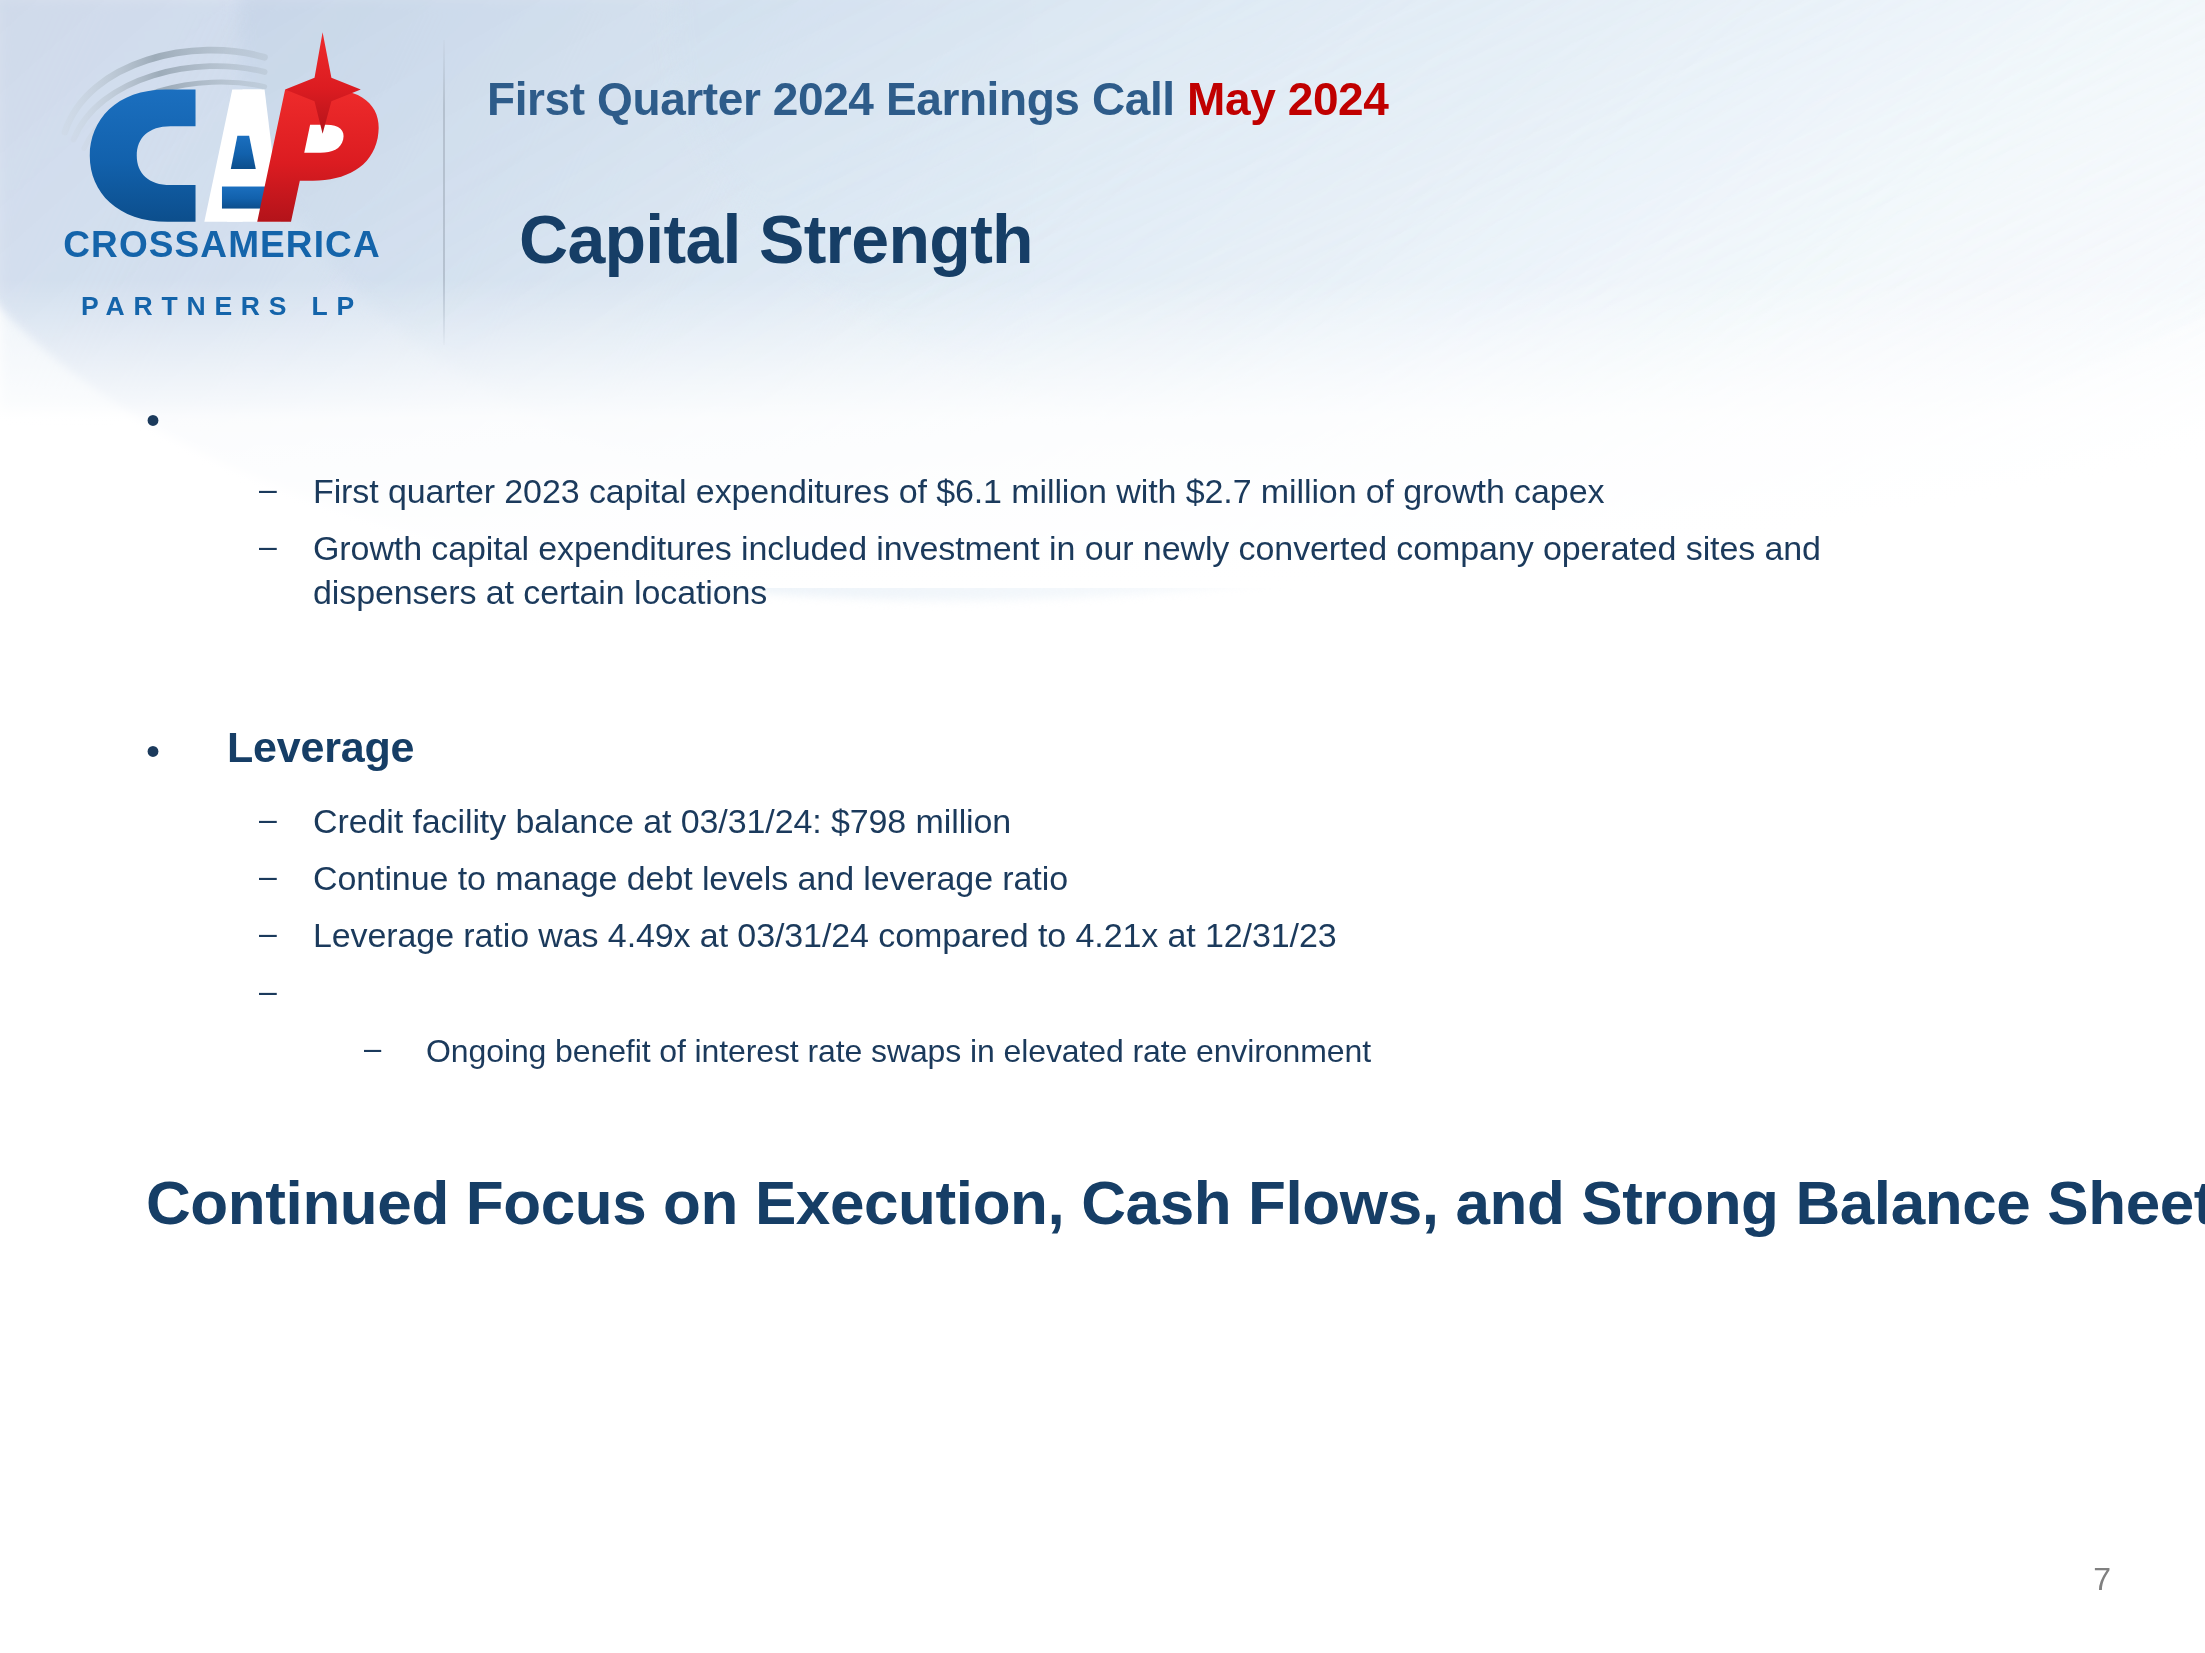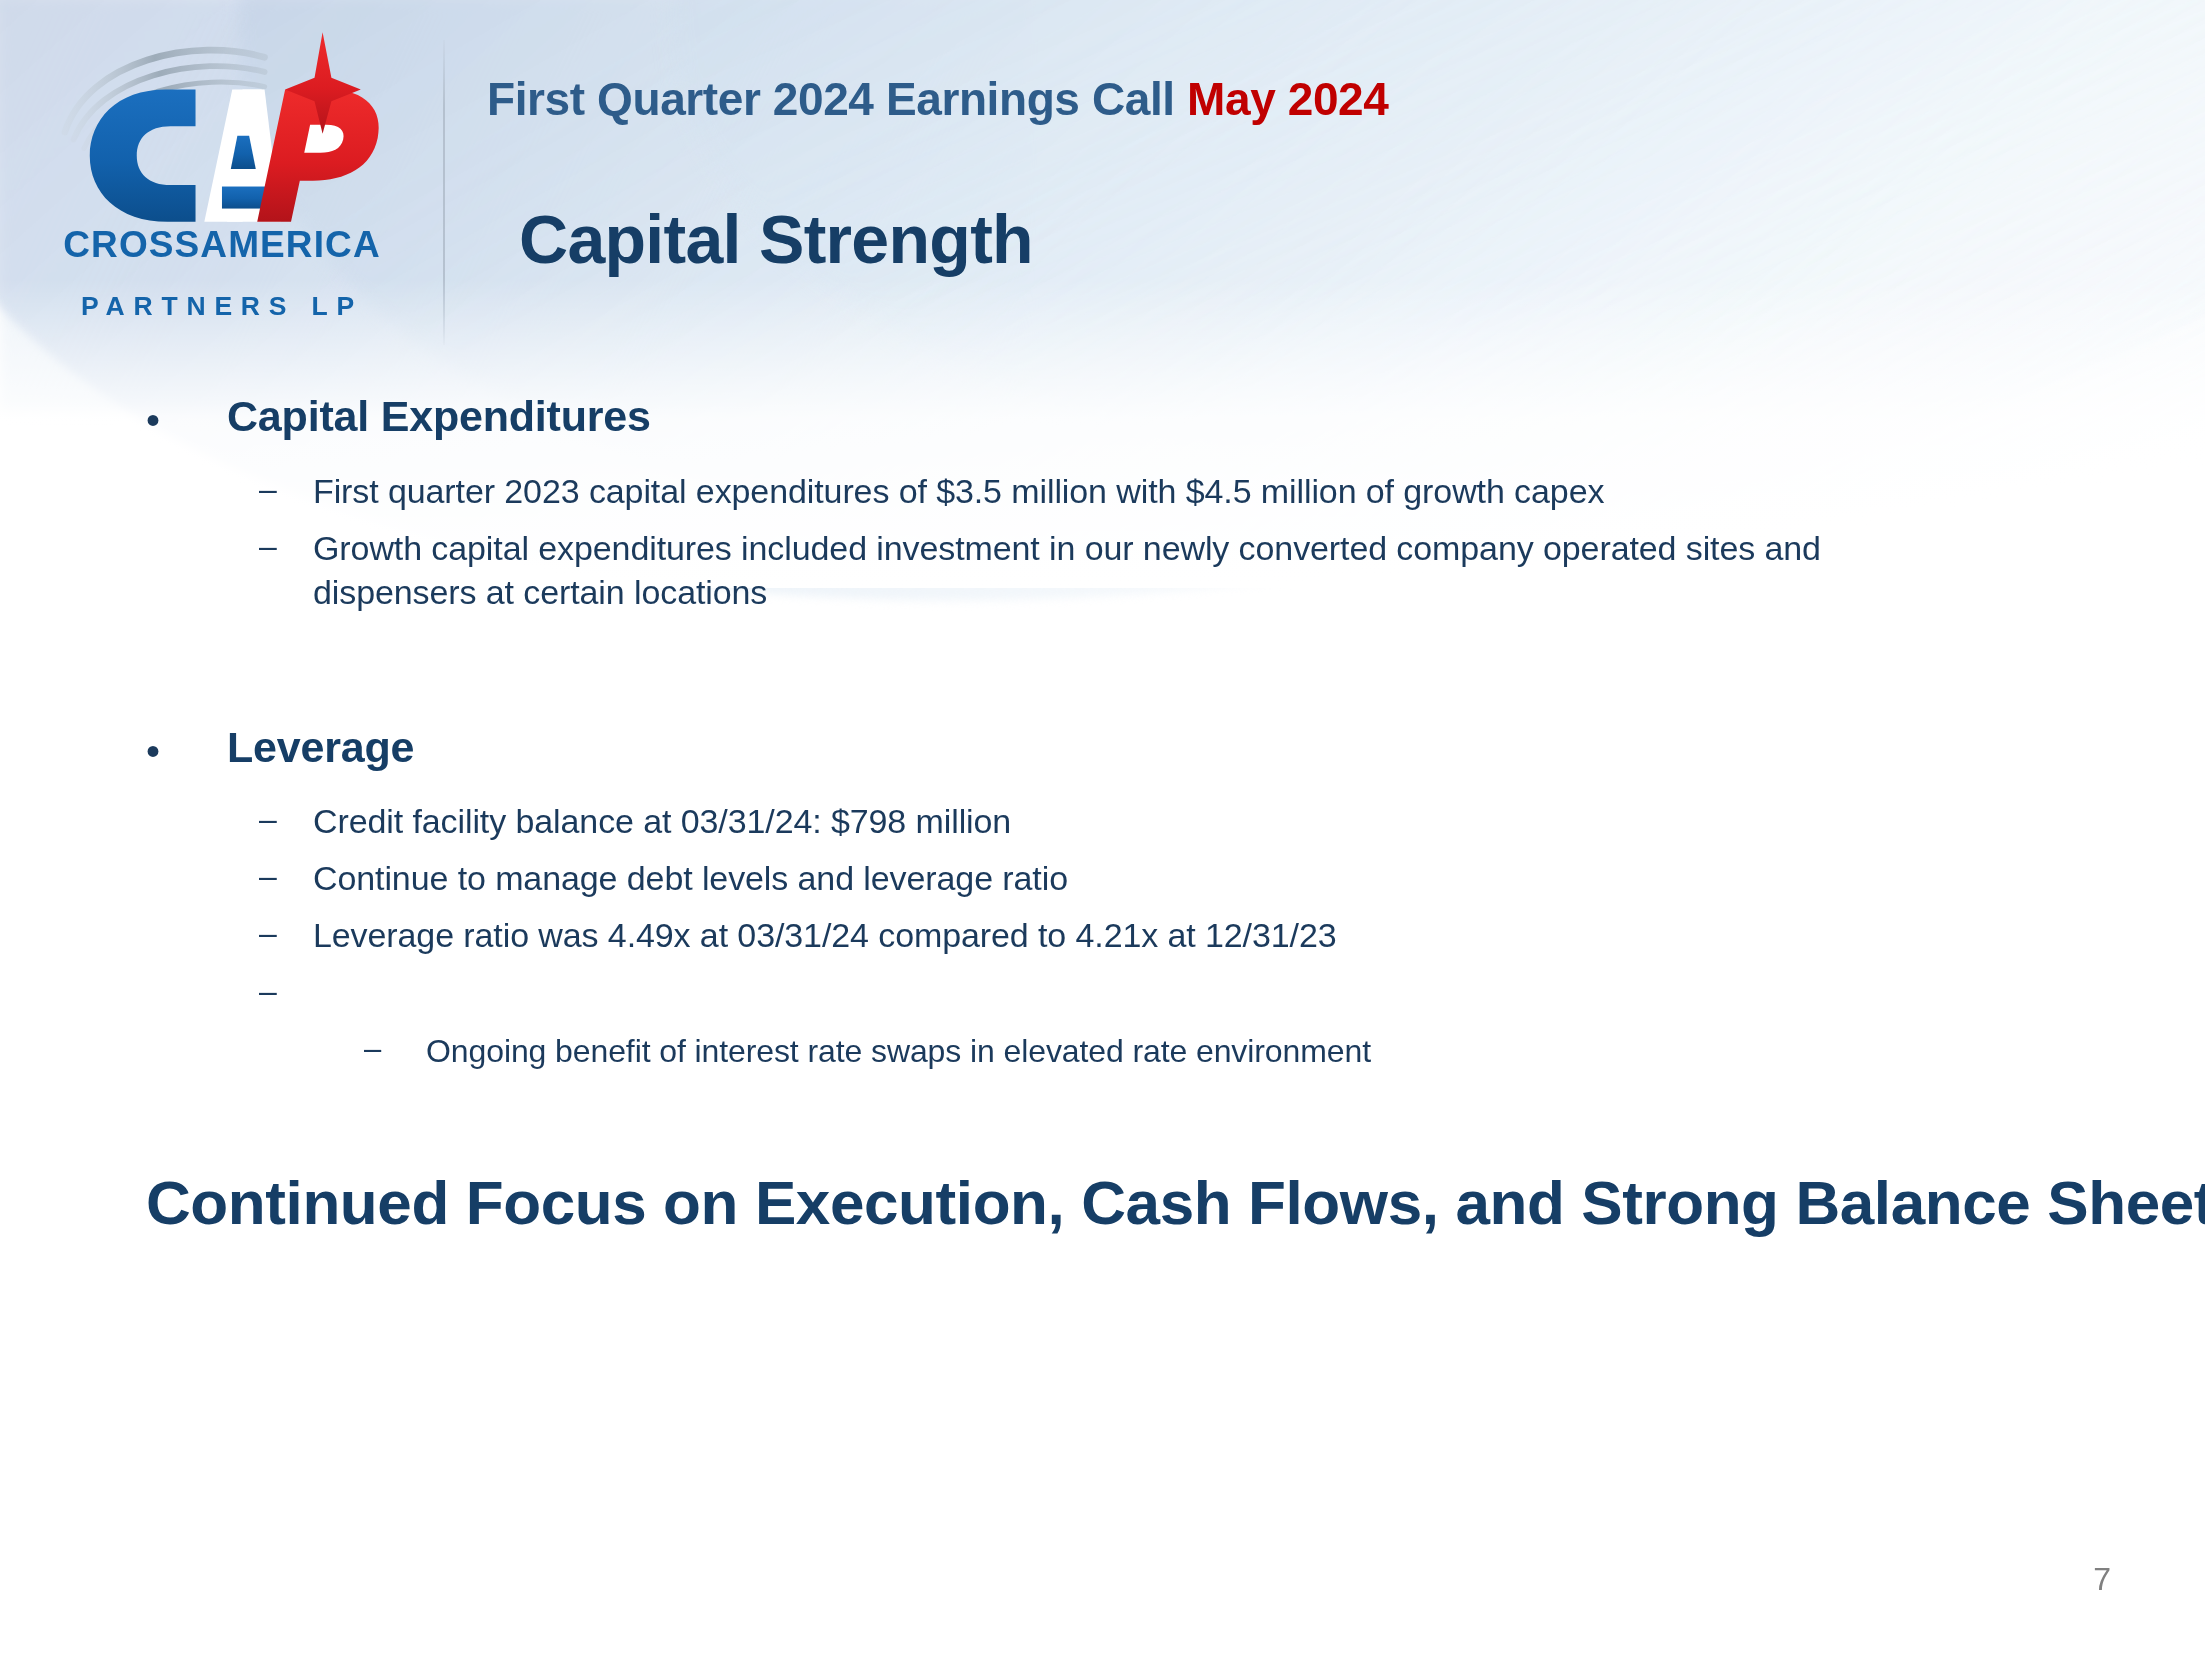--- a/index.html
+++ b/index.html
@@ -331,26 +331,25 @@
   <div class="kicker">
     <span>First Quarter 2024 Earnings Call </span><span class="kicker-date">May 2024</span>
   </div>
 
   <div class="slide-title">Capital Strength</div>
 
   <div class="content">
 
     <div class="lvl1" style="left:146px; top:393px;">
       <span class="marker">•</span>
-      <span class="label">Capital Expenditures</span>
     </div>
 
     <div class="lvl2" style="left:259px; top:470px; width:1683px;">
       <span class="marker">–</span>
-      <span class="txt">First quarter 2023 capital expenditures of $3.5 million with $4.5 million of growth capex</span>
+      <span class="txt">First quarter 2023 capital expenditures of $6.1 million with $2.7 million of growth capex</span>
     </div>
 
     <div class="lvl2" style="left:259px; top:527px; width:1566px;">
       <span class="marker">–</span>
       <span class="txt">Growth capital expenditures included investment in our newly converted company operated sites and dispensers at certain locations</span>
     </div>
 
     <div class="lvl1" style="left:146px; top:724px;">
       <span class="marker">•</span>
       <span class="label">Leverage</span>

